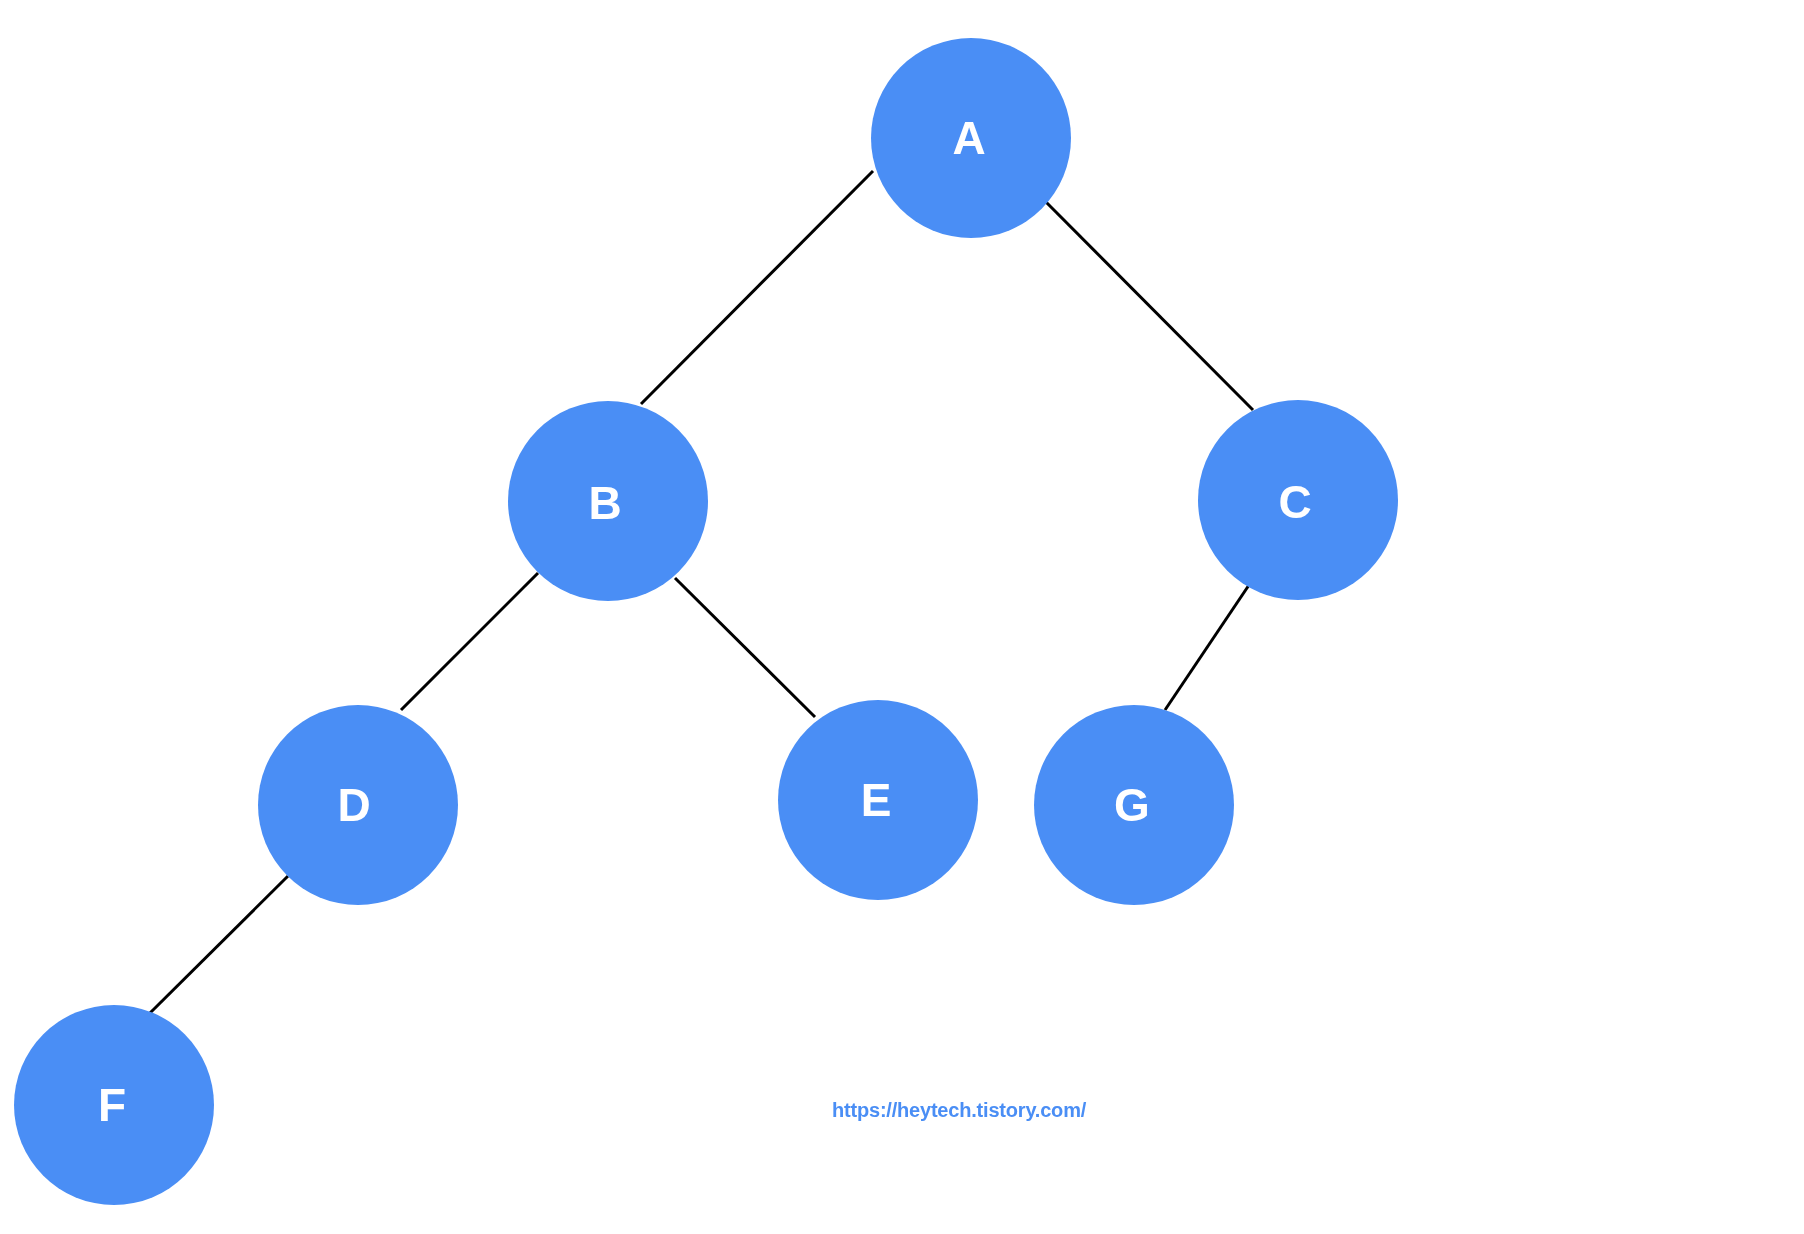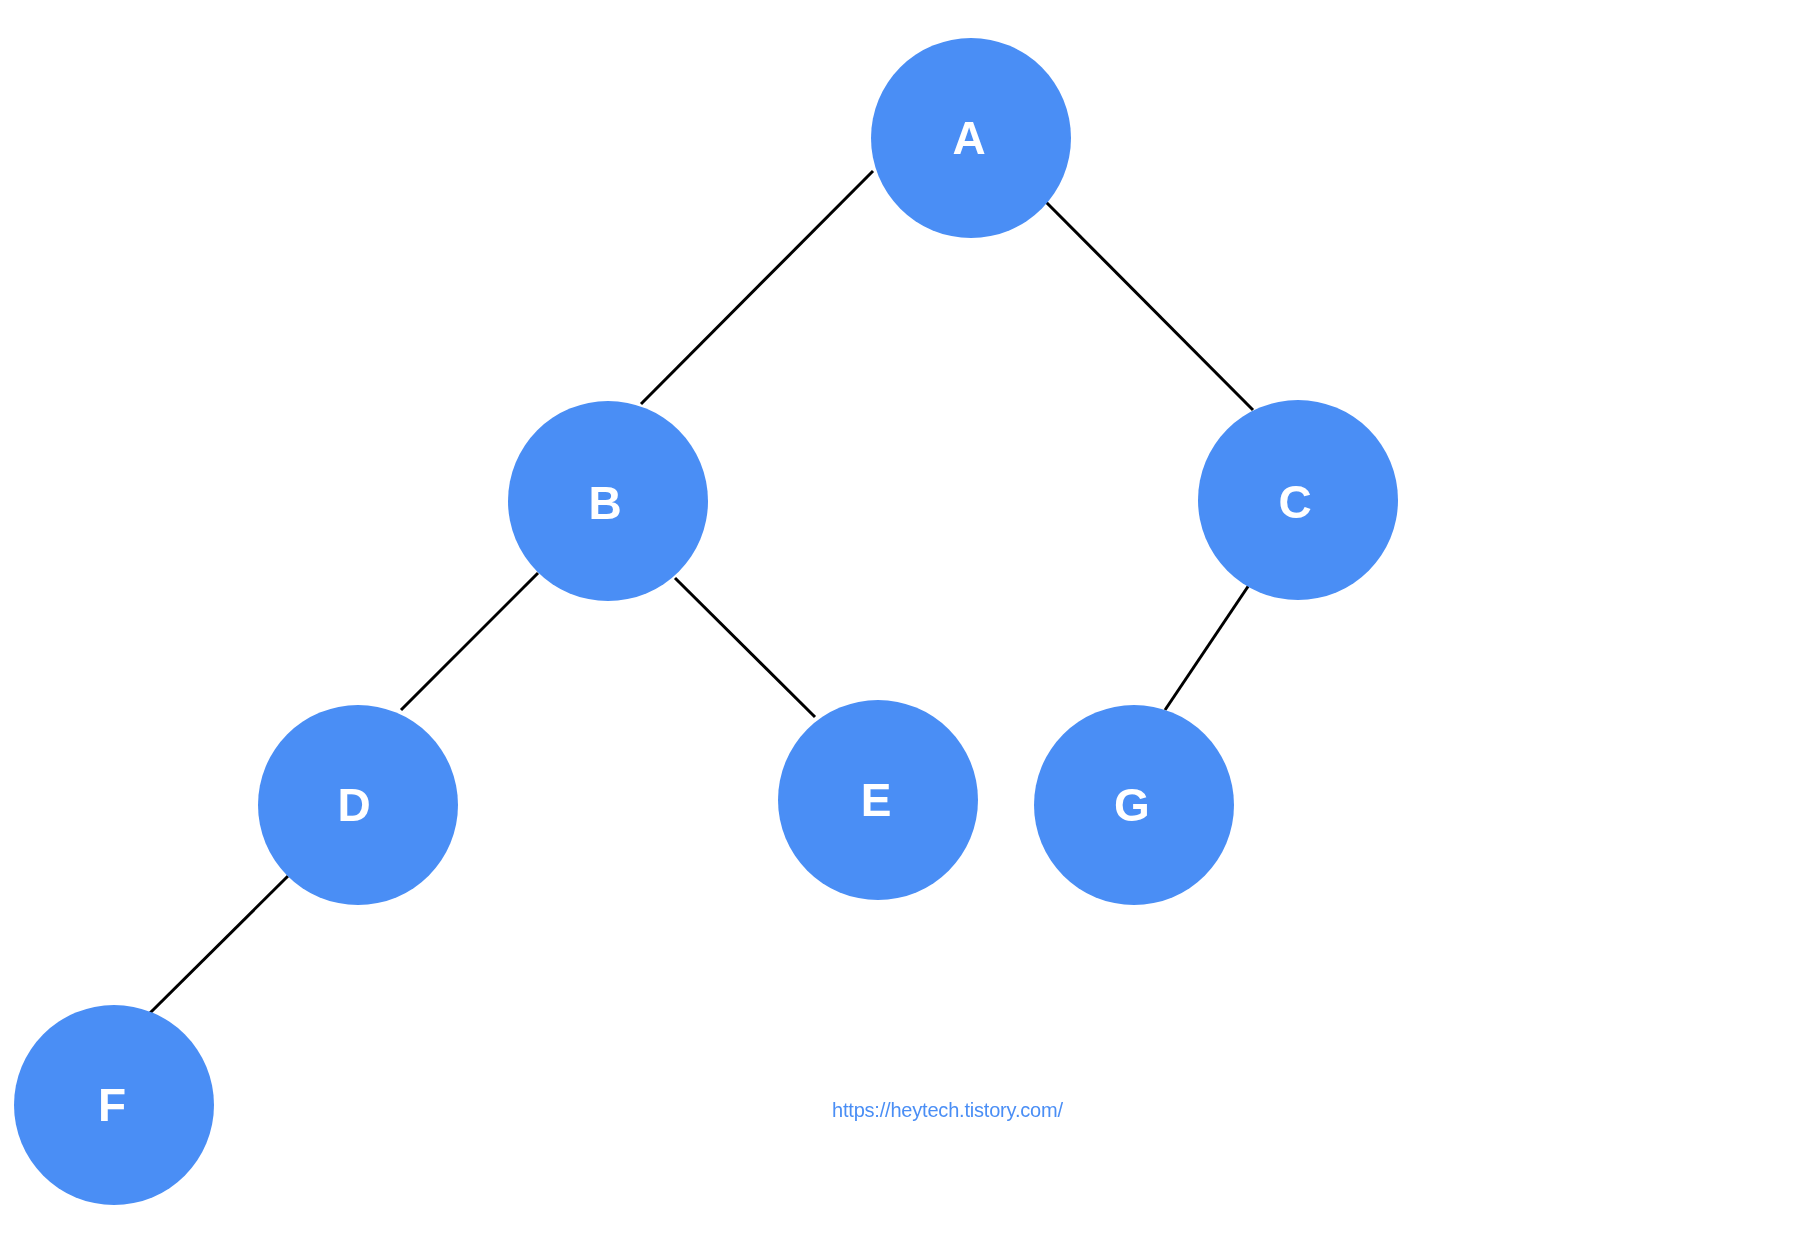--- a/index.html
+++ b/index.html
@@ -37,21 +37,21 @@
     font-family: "Liberation Sans", sans-serif;
     font-weight: 700;
     font-size: 46px;
     line-height: 1;
     letter-spacing: 0px;
     user-select: none;
   }
   #watermark {
     position: absolute;
     font-family: "Liberation Sans", sans-serif;
-    font-weight: 400;
+    font-weight: 700;
     font-size: 20px;
     letter-spacing: -0.2px;
     white-space: nowrap;
   }
 </style>
 </head>
 <body>
 
 <div id="canvas">
 

